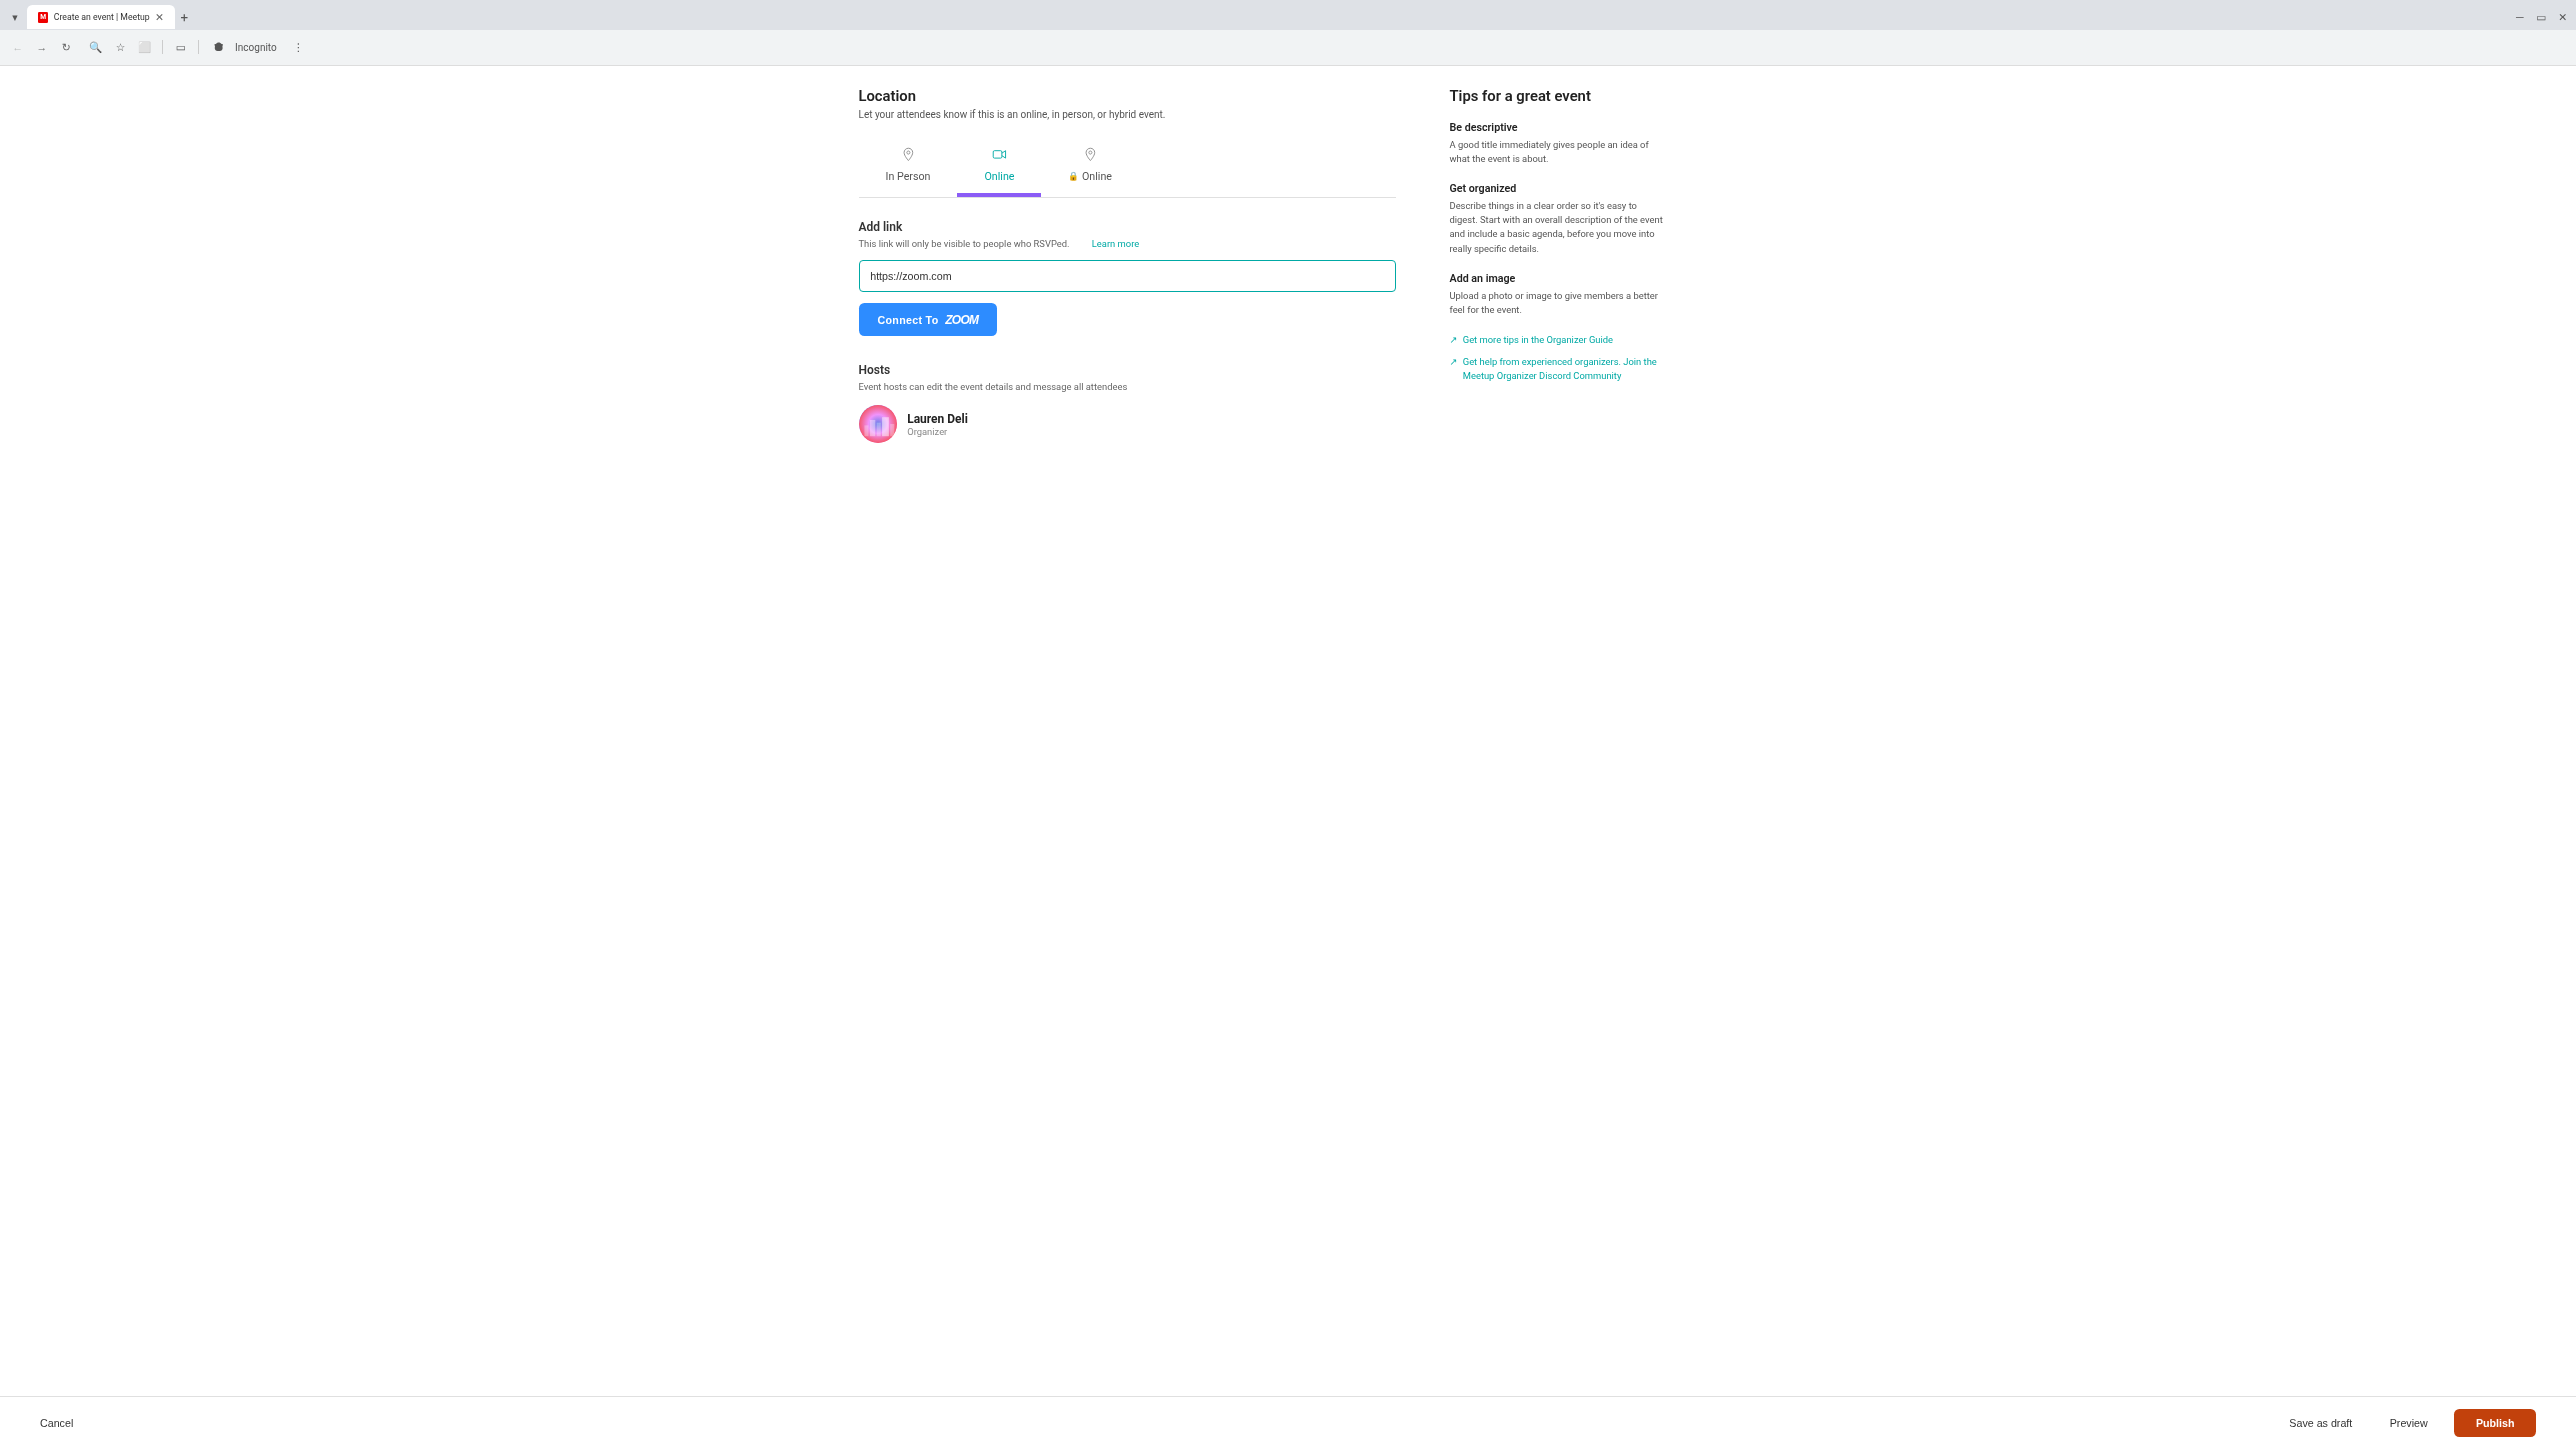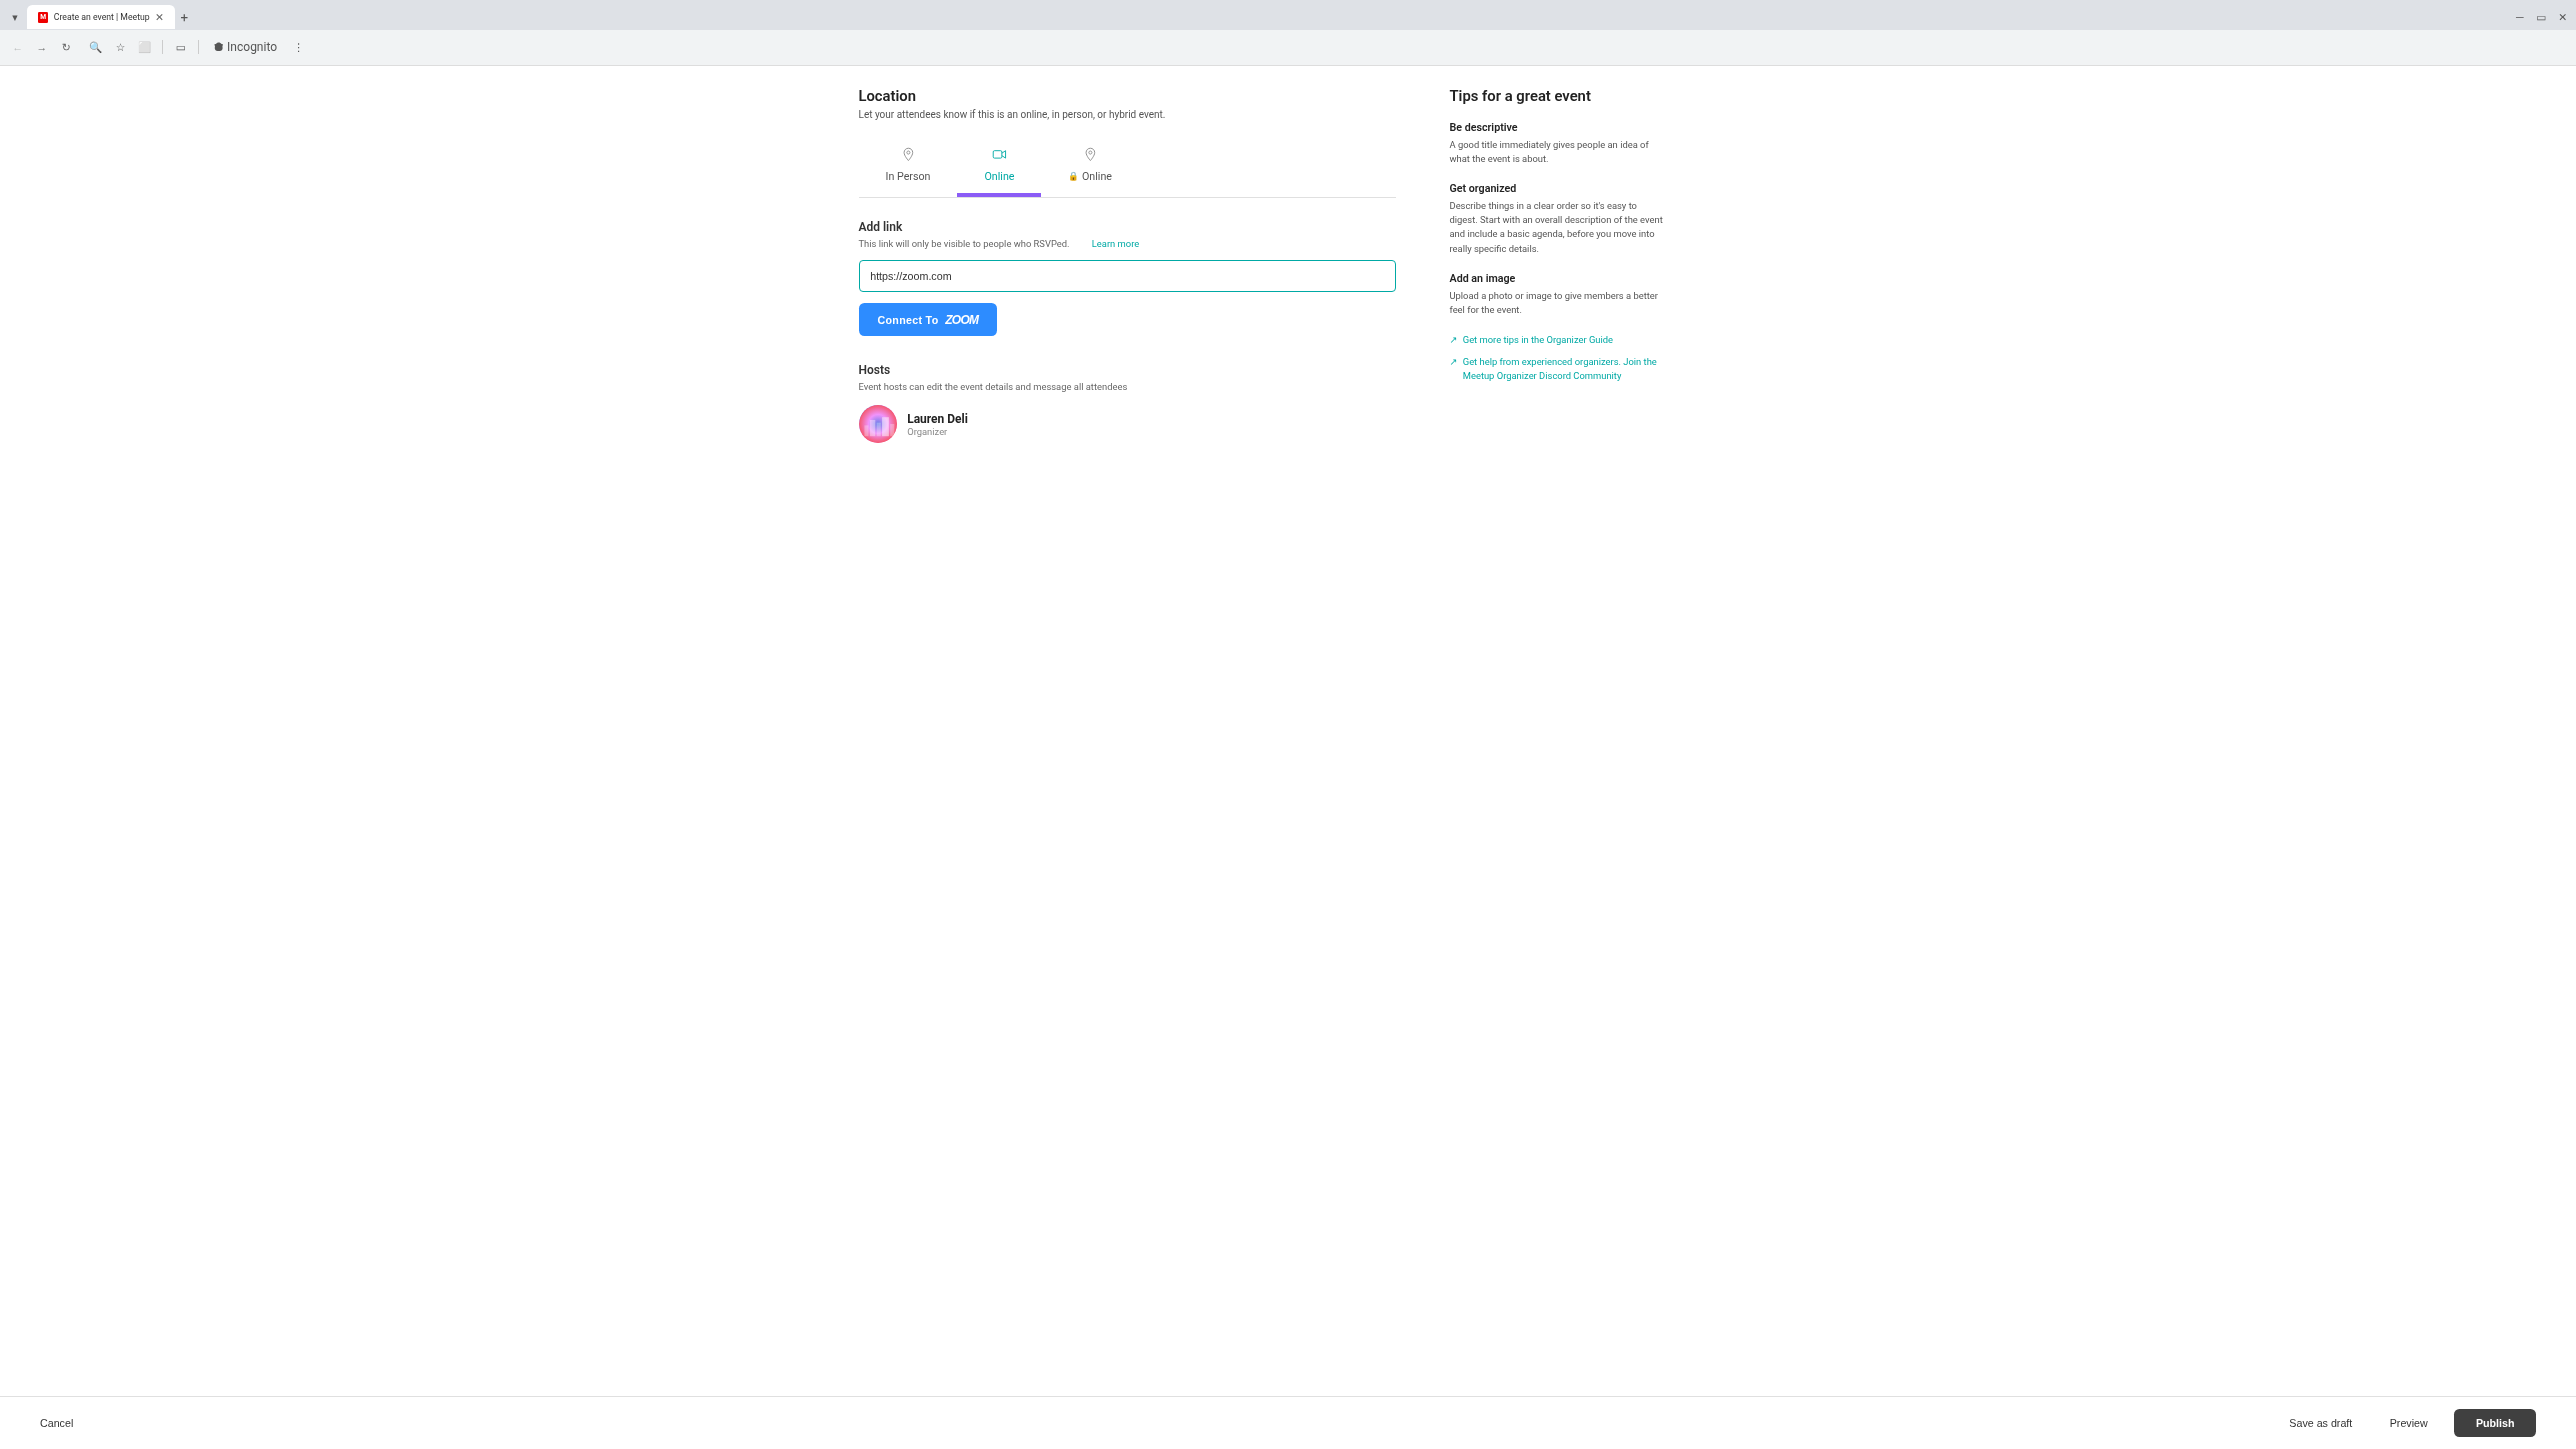--- a/index.html
+++ b/index.html
@@ -106,25 +106,25 @@
       align-items: center;
       justify-content: center;
       color: #555;
       font-size: 10.7px;
       cursor: pointer;
       border-radius: 50%;
     }
     .incognito-badge {
       display: flex;
       align-items: center;
-      gap: 4px;
+      gap: 12px;
       background: #f1f3f4;
       border-radius: 13.4px;
       padding: 2px 6.7px;
-      font-size: 12px;
+      font-size: 10px;
       color: #555;
     }
 
     
     .page-layout {
       display: flex;
       max-width: 939px;
       margin: 0 auto;
       padding: 21.5px 40px;
       gap: 54px;
@@ -334,21 +334,21 @@
     }
     .preview-btn {
       background: none;
       border: none;
       font-size: 10.7px;
       color: #333;
       cursor: pointer;
       padding: 6.7px 10.7px;
     }
     .publish-btn {
-      background: #404040;
+      background: #c2410c;
       color: white;
       border: none;
       border-radius: 5.4px;
       padding: 8px 21.5px;
       font-size: 10.7px;
       font-weight: 600;
       cursor: pointer;
     }
 
     .page-body {

